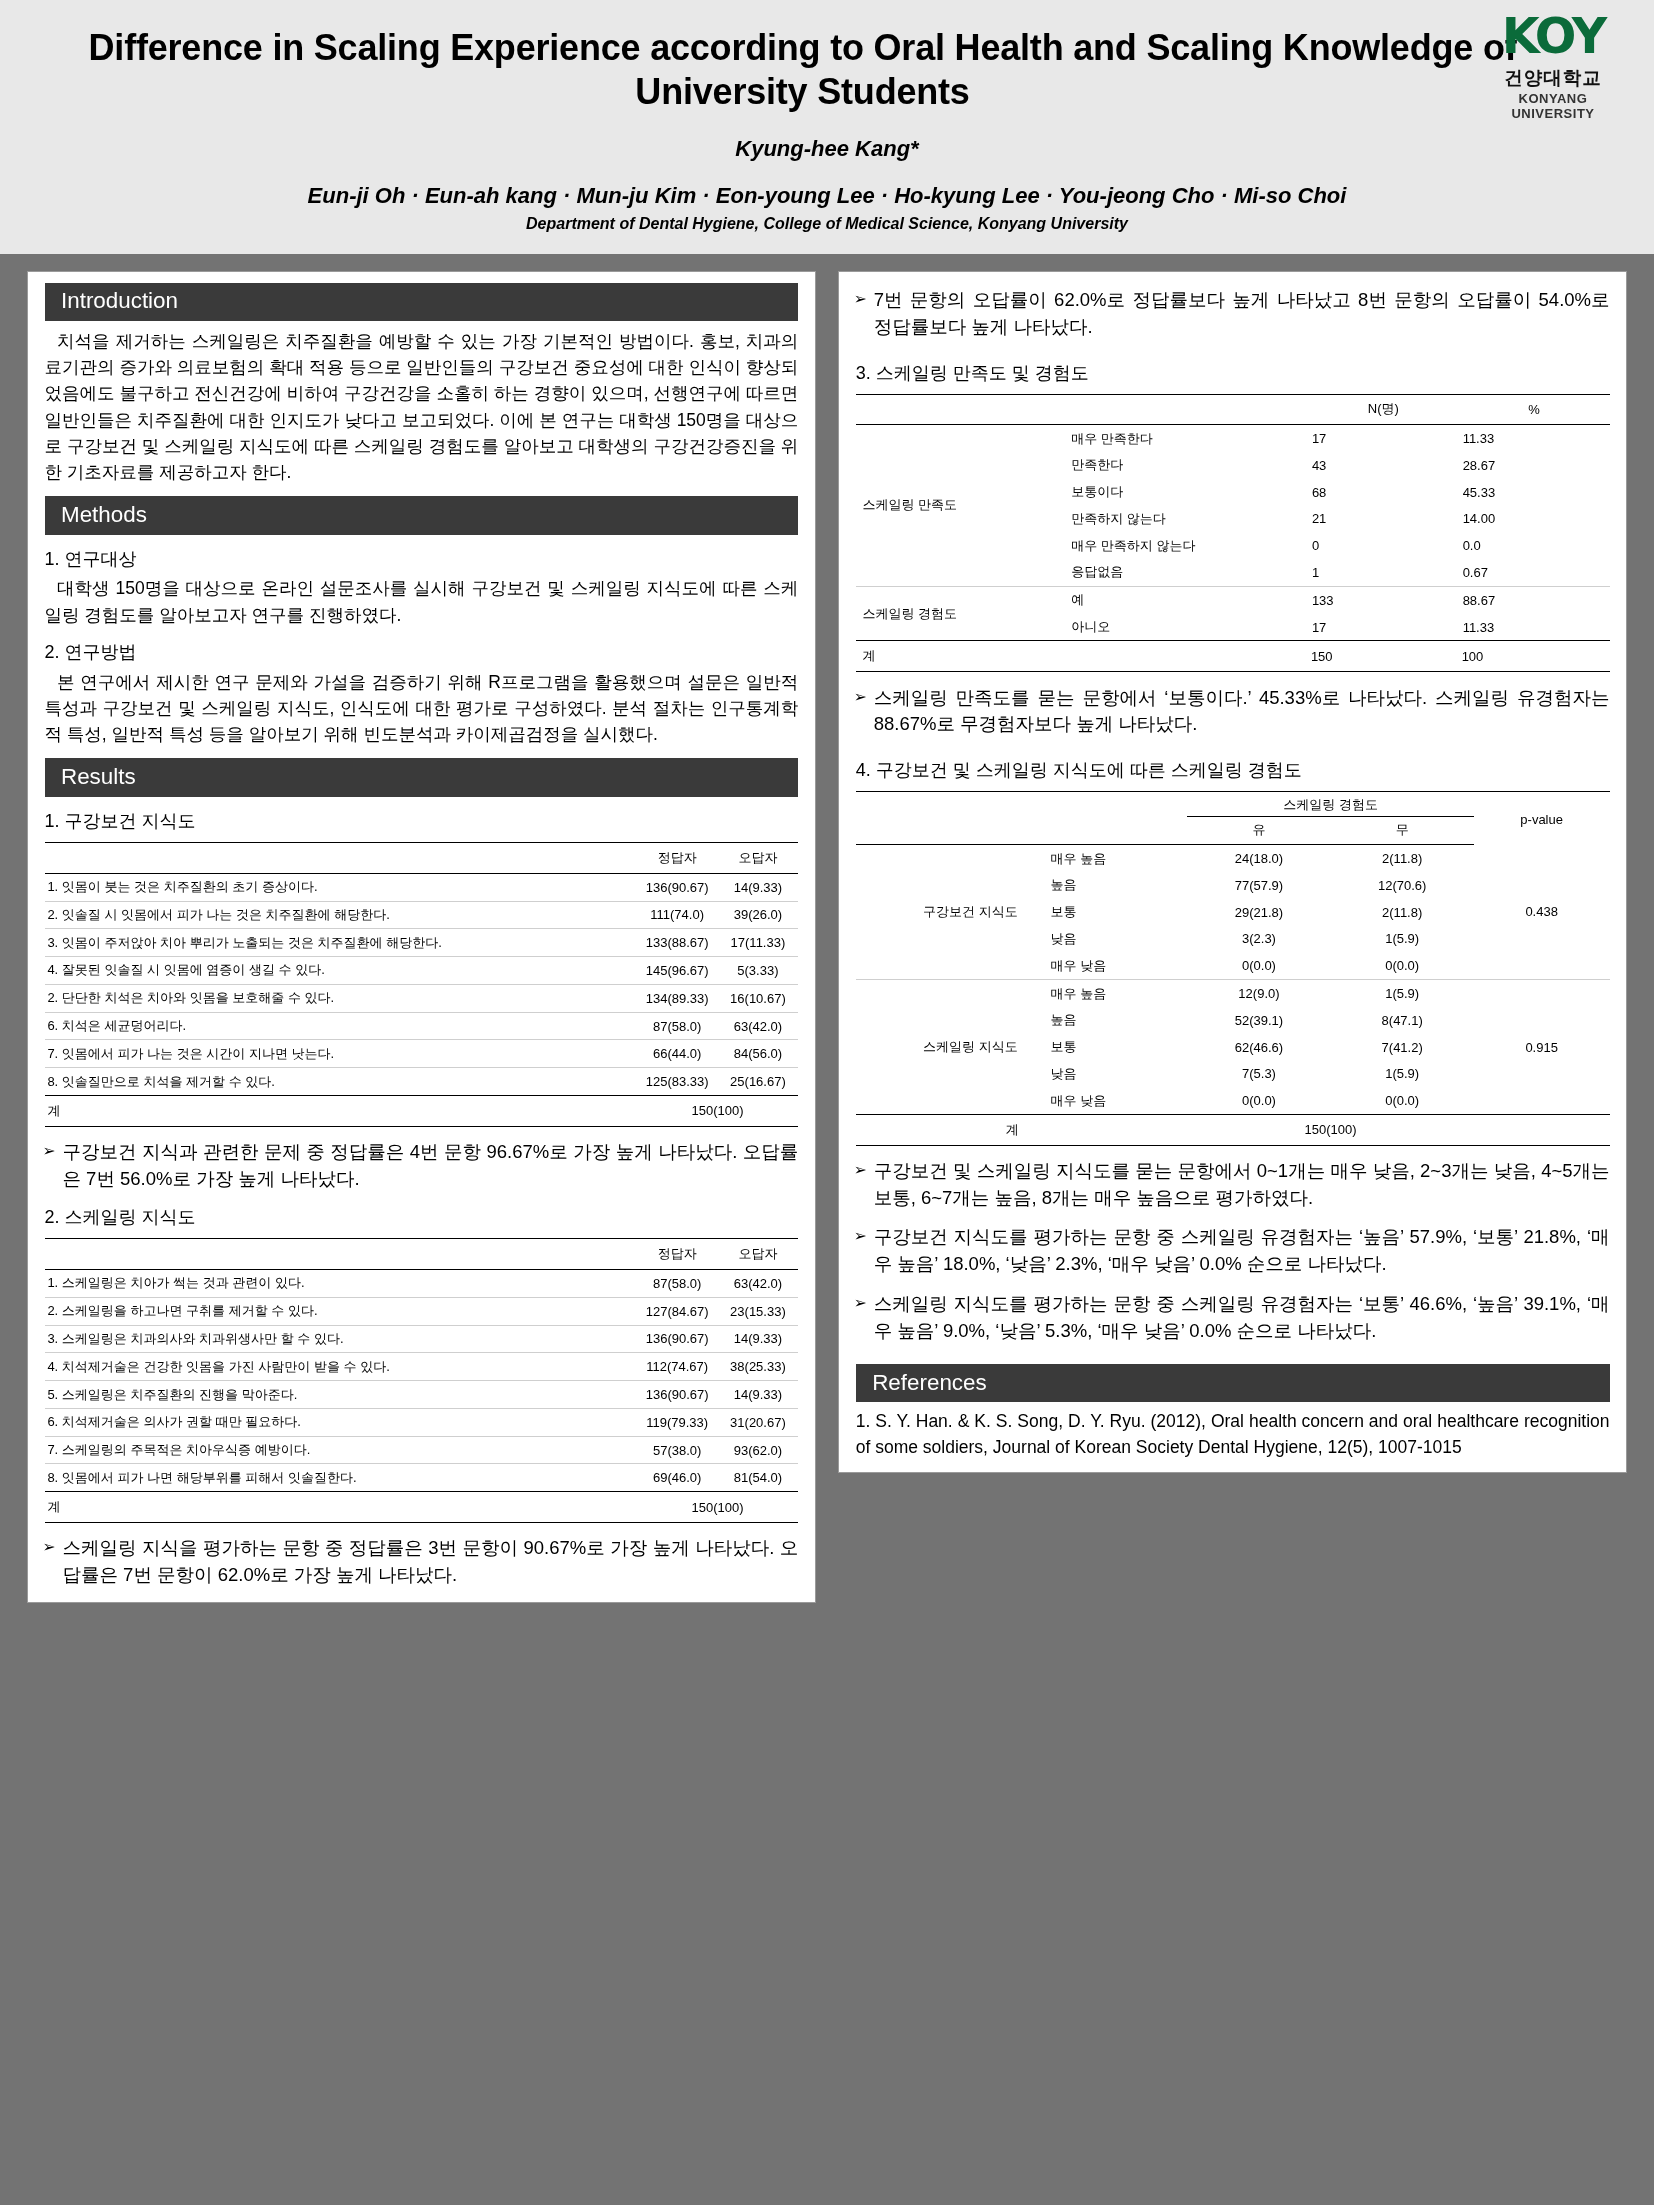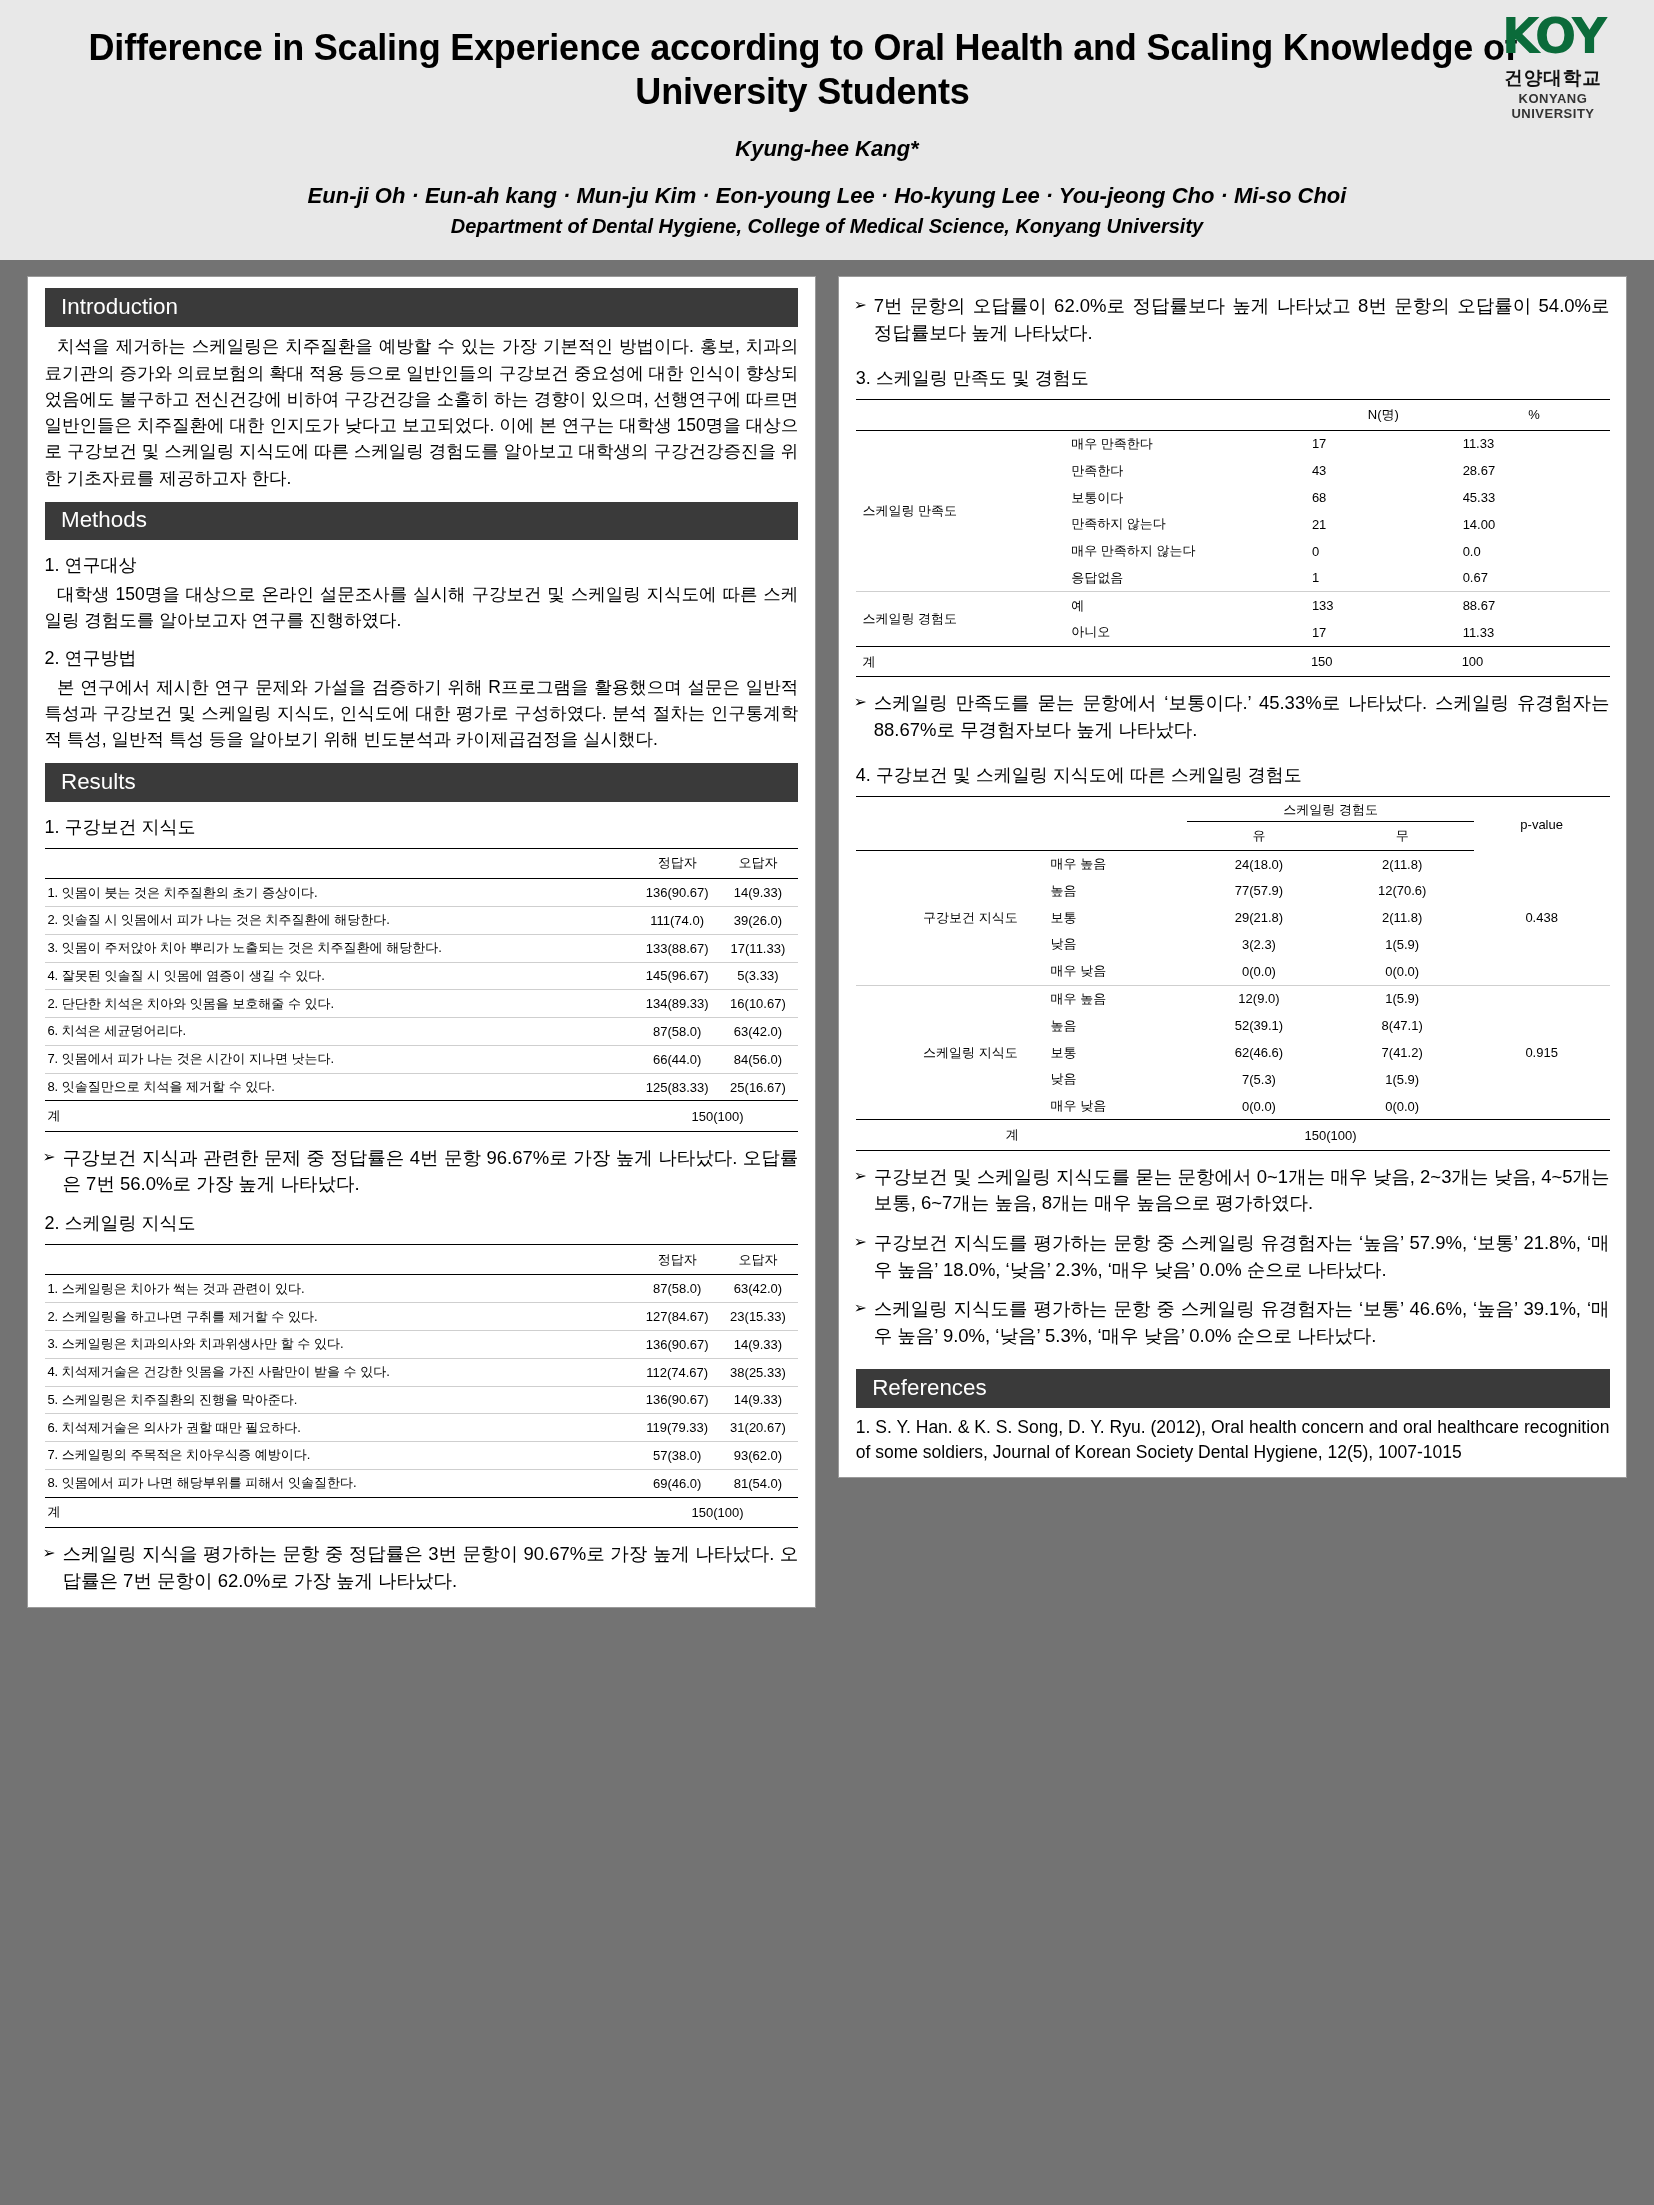--- a/index.html
+++ b/index.html
@@ -38,21 +38,21 @@
     font-weight:bold;
     font-size:22px;
     line-height:1.35;
     margin-top:16.5px;
     color:#000;
   }
   .affil{
     text-align:center;
     font-style:italic;
     font-weight:bold;
-    font-size:20px;
+    font-size:16px;
     line-height:1.35;
     margin-top:2.9px;
     color:#000;
   }
   .logo{
     position:absolute;
     right:28px;
     top:11.7px;
     width:146px;
     text-align:center;

